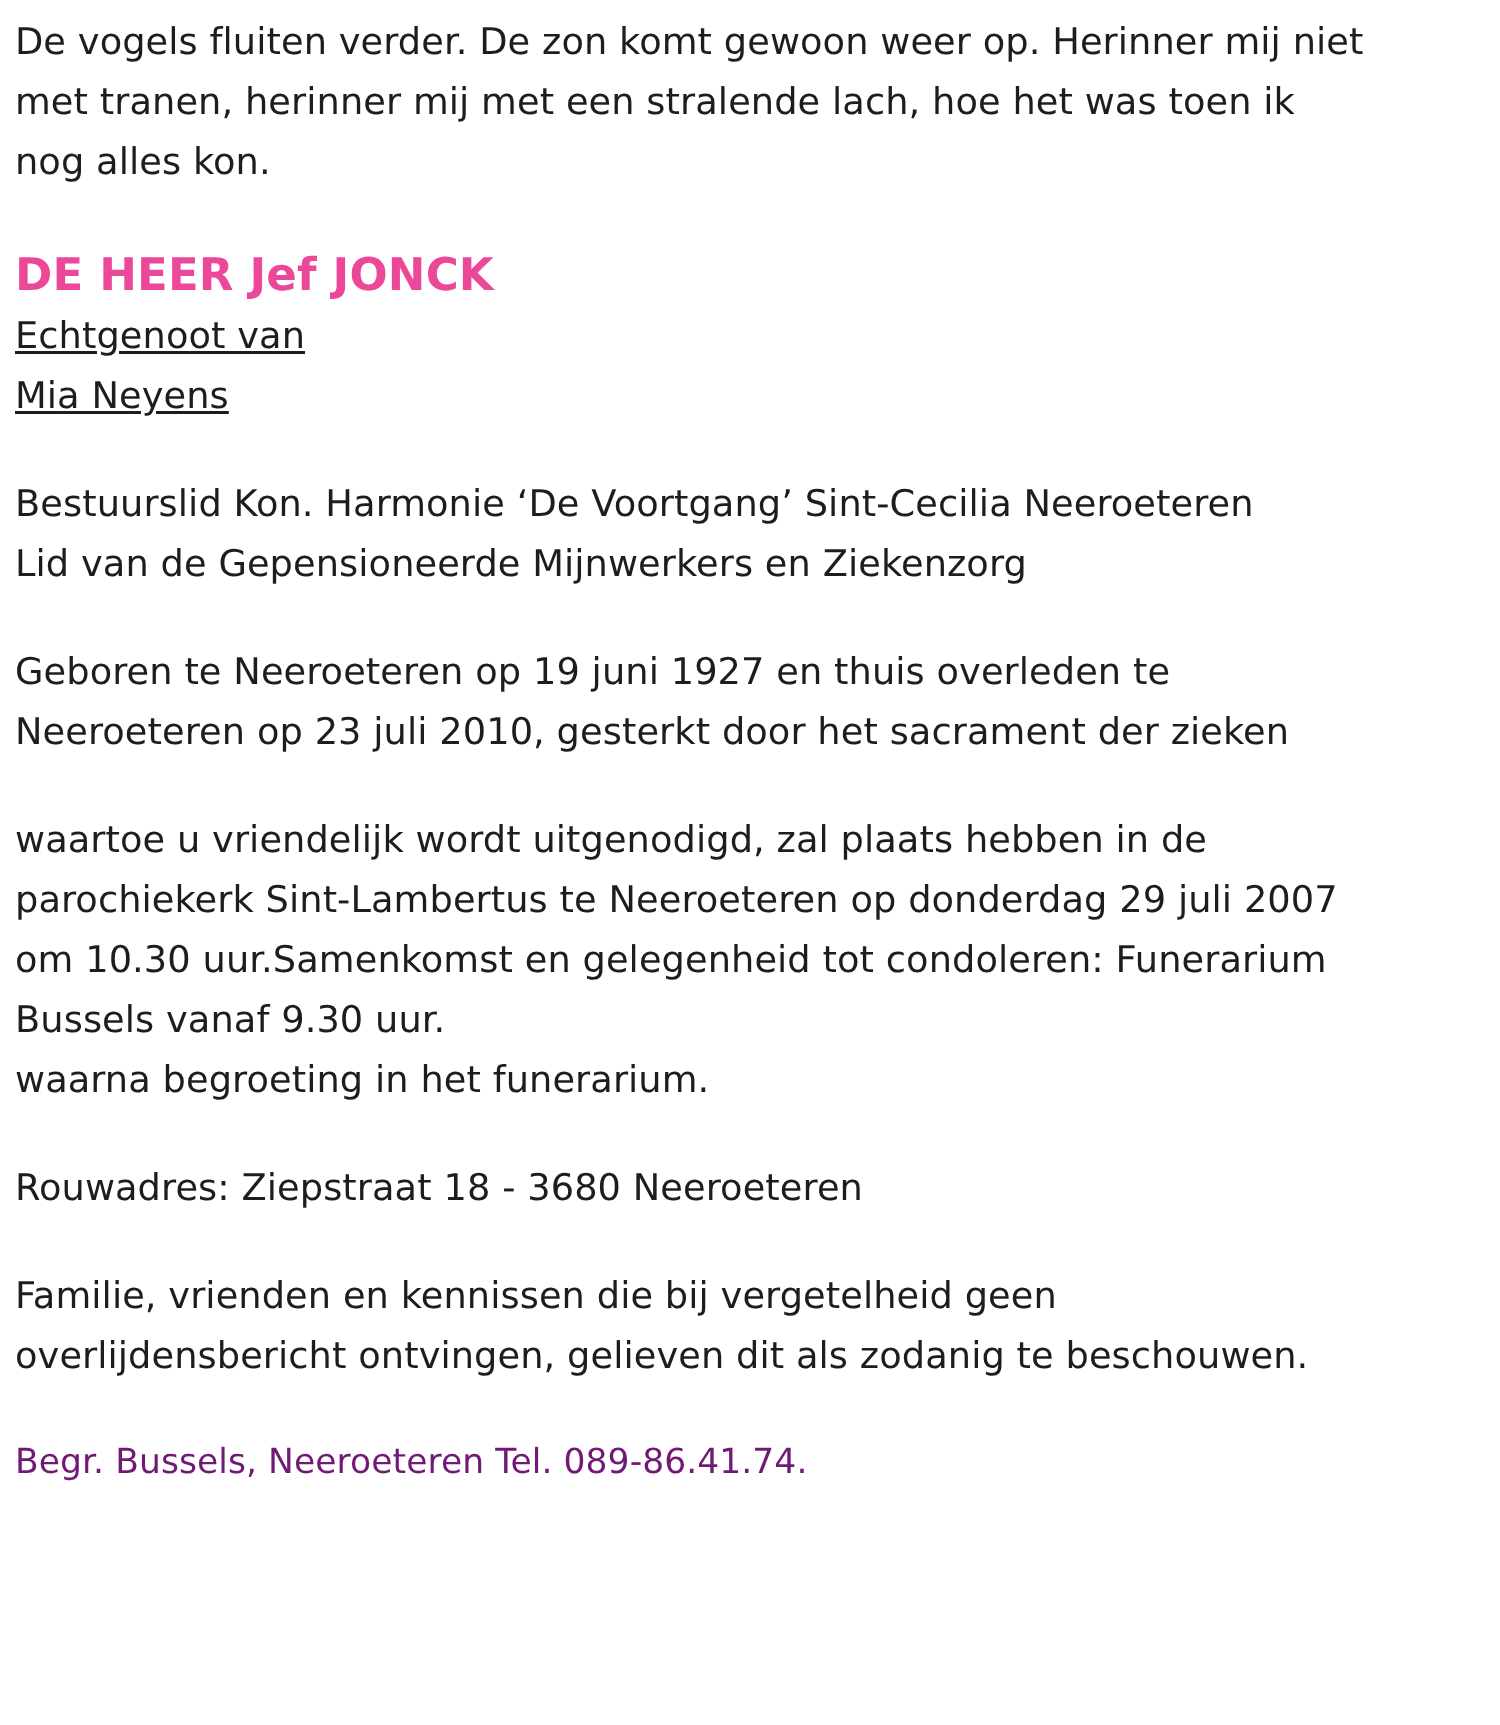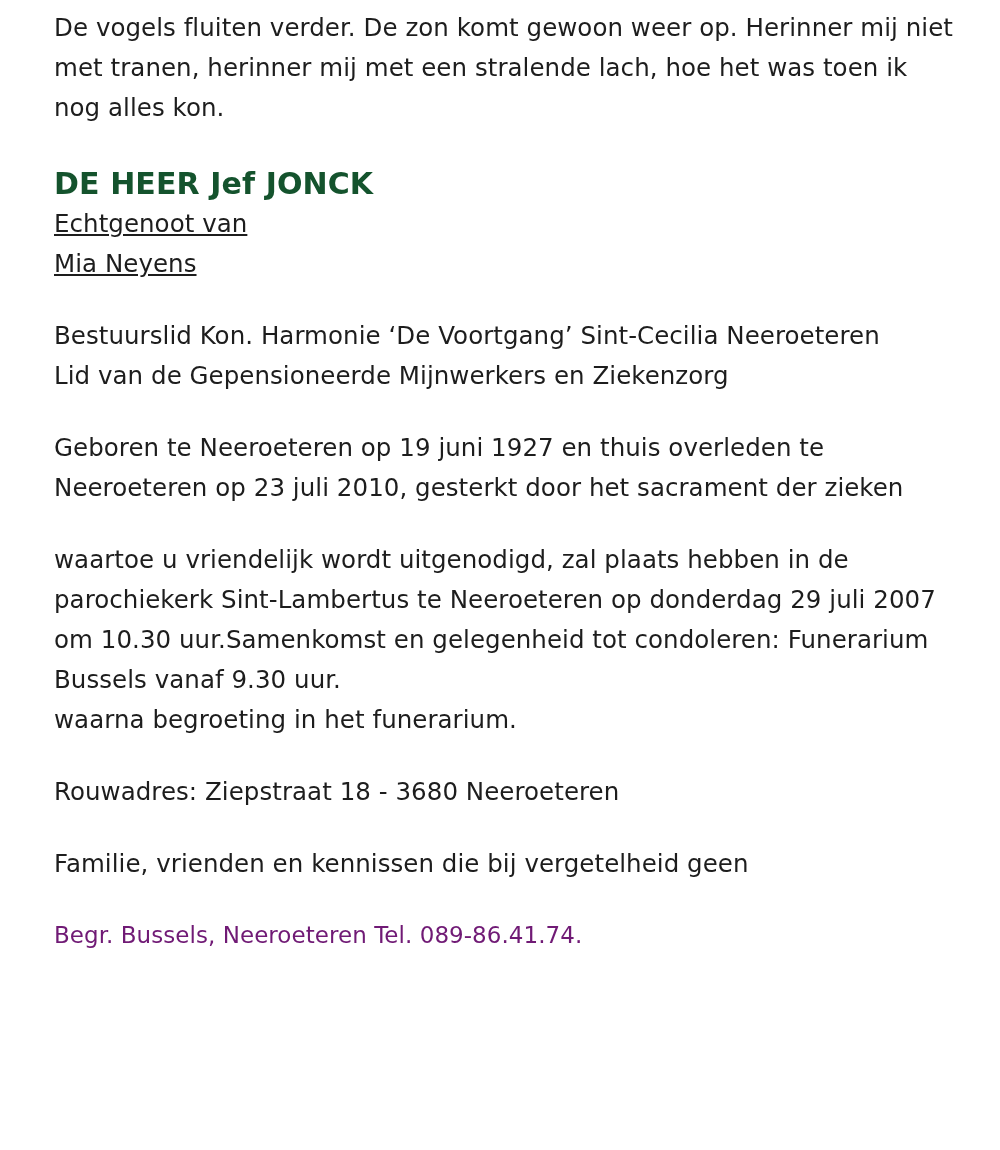--- a/index.html
+++ b/index.html
@@ -14,21 +14,20 @@
     font-family: "DejaVu Sans", sans-serif;
     color: #1a1a1a;
     -webkit-font-smoothing: antialiased;
   }
 
   .notice {
     box-sizing: border-box;
     width: 904px;
     height: 1150px;
     padding: 8px 12px 0 10px;
-    margin-left: 44px;
   }
 
   .para {
     font-size: 24.5px;
     line-height: 40px;
     font-weight: 400;
     color: #1d1d1d;
     letter-spacing: 0.05px;
     margin: 0;
   }
@@ -40,21 +39,21 @@
 
   
   .gap-sm { height: 31px; }
   .gap-md { height: 32px; }
   .gap-lg { height: 36px; }
 
   .deceased-name {
     font-size: 30px;
     line-height: 40px;
     font-weight: 700;
-    color: #14532d;
+    color: #ec4899;
     letter-spacing: 0.1px;
     margin: 0;
     white-space: nowrap;
   }
 
   .spouse-block .line {
     display: block;
     white-space: nowrap;
     text-decoration: underline;
   }
@@ -122,19 +121,20 @@
   </p>
 
   <div class="gap-md"></div>
 
   <p class="para mourning-address">Rouwadres: Ziepstraat 18 - 3680 Neeroeteren</p>
 
   <div class="gap-md"></div>
 
   <p class="para apology">
     <span class="line">Familie, vrienden en kennissen die bij vergetelheid geen</span>
+    <span class="line">overlijdensbericht ontvingen, gelieven dit als zodanig te beschouwen.</span>
   </p>
 
   <div class="gap-sm"></div>
 
   <p class="undertaker">Begr. Bussels, Neeroeteren Tel. 089-86.41.74.</p>
 
 </div>
 
 </body></html>

